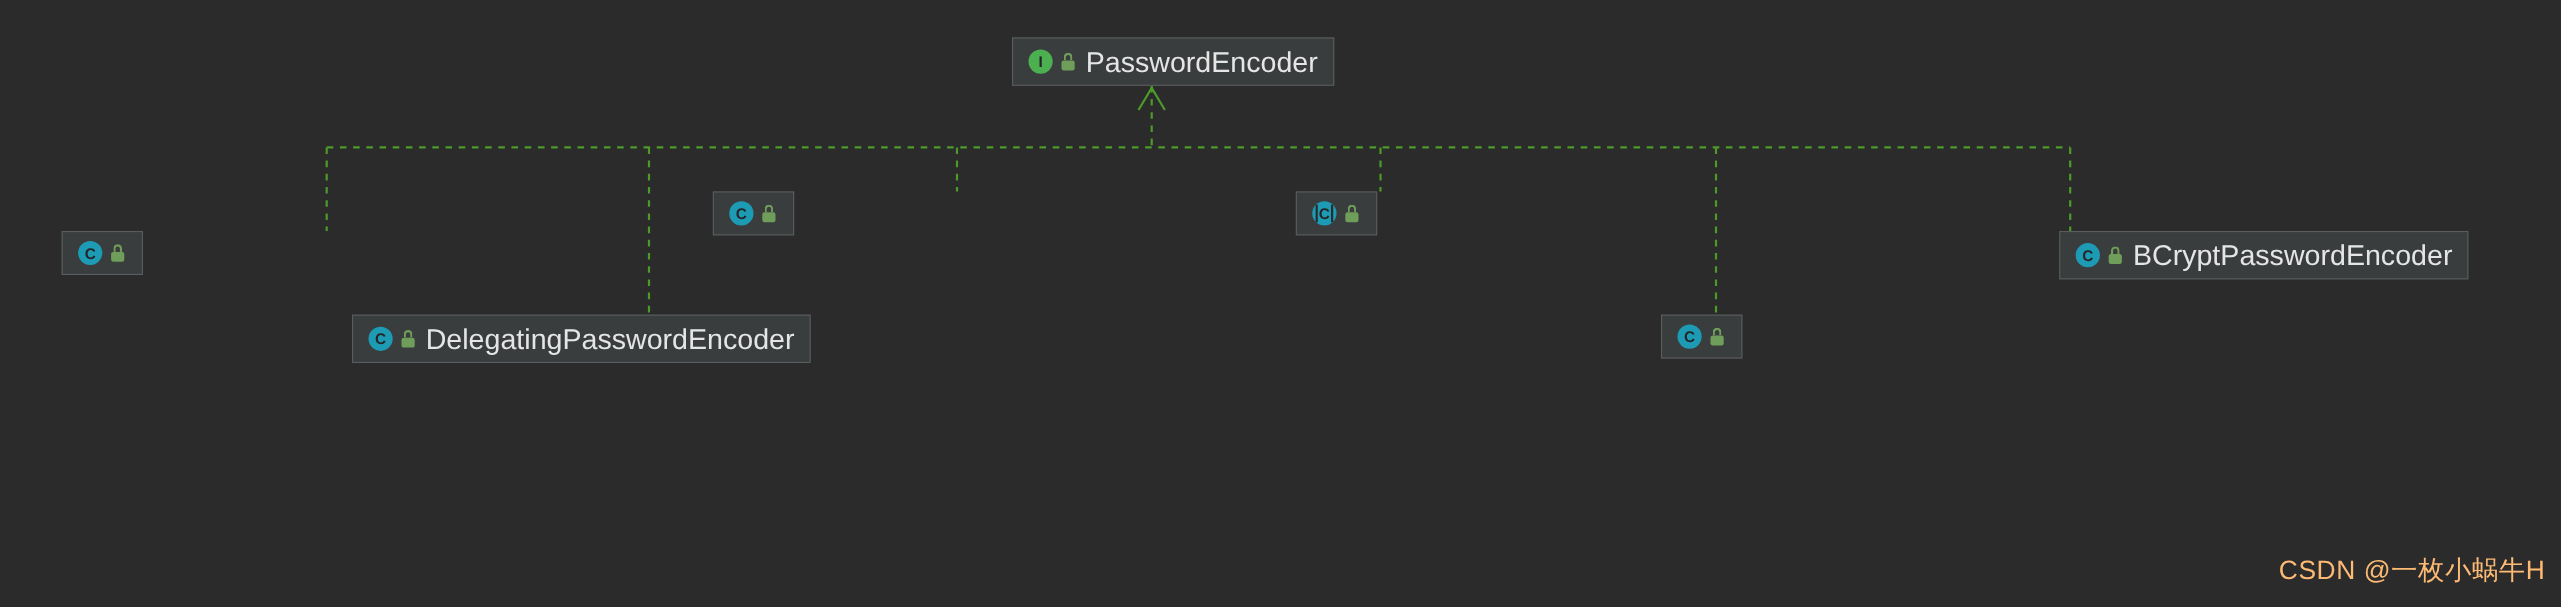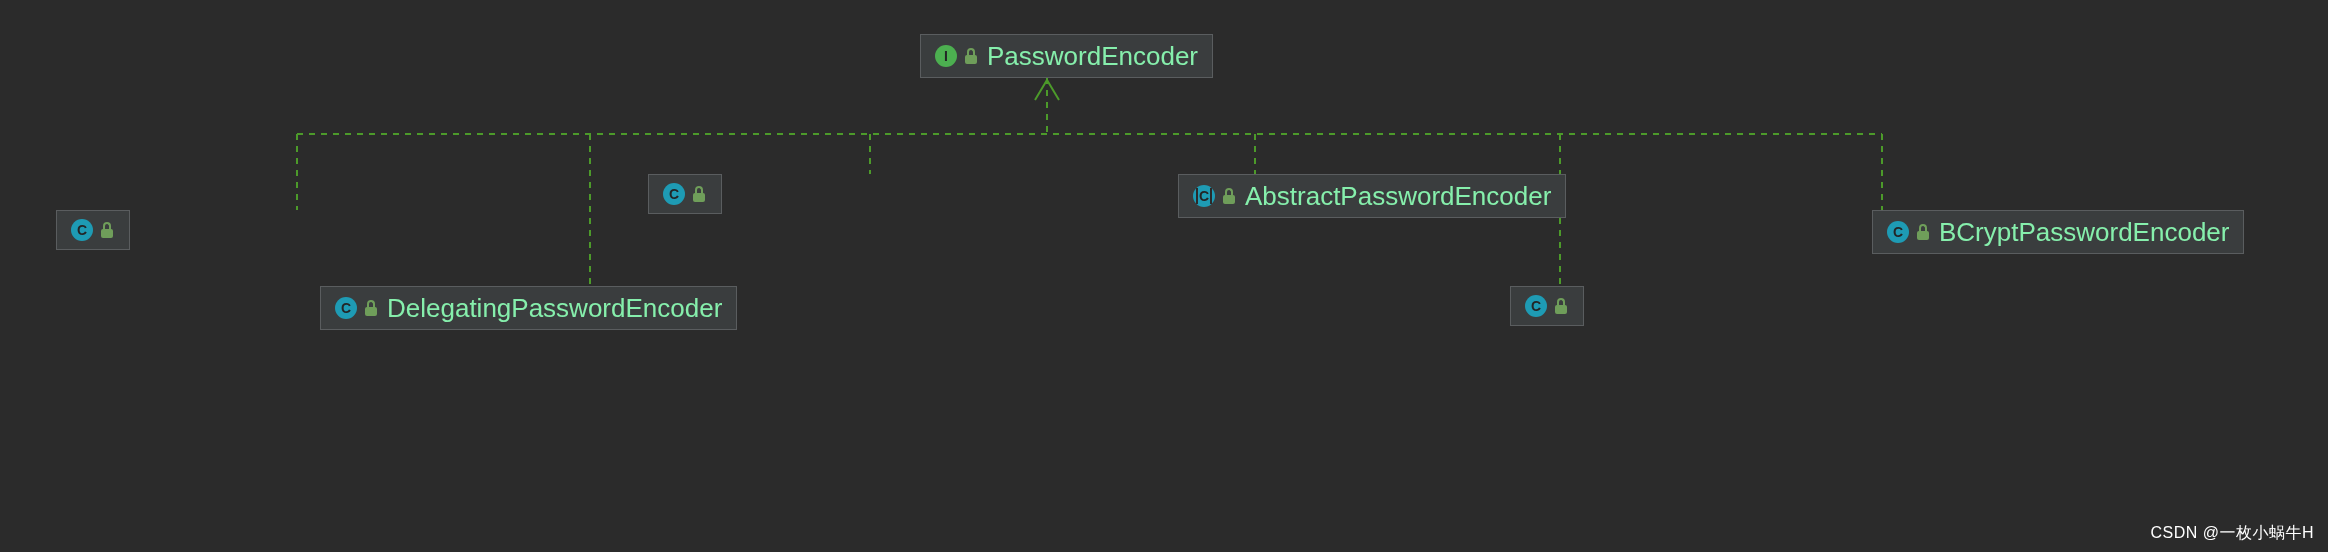--- a/index.html
+++ b/index.html
@@ -22,21 +22,21 @@
     align-items: center;
     gap: 8px;
     padding: 8px 14px;
     border: 1px solid #5a5d5f;
     background: #3a3d3e;
     box-sizing: border-box;
     white-space: nowrap;
   }
   .node .label {
     font-size: 26px;
-    color: #86efac;
+    color: #e5e5e5;
     line-height: 1;
   }
   .icon-circle {
     width: 22px;
     height: 22px;
     border-radius: 50%;
     display: flex;
     align-items: center;
     justify-content: center;
     font-size: 14px;
@@ -104,23 +104,23 @@
     fill: none;
   }
   .arrowhead {
     fill: none;
     stroke: #4c9a2a;
     stroke-width: 2;
   }
   .watermark {
     position: absolute;
     right: 14px;
-    bottom: 8px;
-    font-size: 16px;
-    color: #ffffff;
+    bottom: 18px;
+    font-size: 24px;
+    color: #fdba74;
     letter-spacing: 0.5px;
   }
 </style>
 </head>
 <body>
 
 <div class="diagram">
 
   <svg class="connectors">
 
@@ -156,21 +156,20 @@
   </div>
 
   <div class="node" style="left:648px; top:174px;">
     <span class="icon-circle icon-class">C</span>
     <span class="lock-icon"></span>
   </div>
 
   <div class="node" style="left:1178px; top:174px;">
     <span class="icon-circle icon-abstract">C</span>
     <span class="lock-icon"></span>
-    <span class="label">AbstractPasswordEncoder</span>
   </div>
 
   <div class="node" style="left:1510px; top:286px;">
     <span class="icon-circle icon-class">C</span>
     <span class="lock-icon"></span>
   </div>
 
   <div class="node" style="left:1872px; top:210px;">
     <span class="icon-circle icon-class">C</span>
     <span class="lock-icon"></span>

